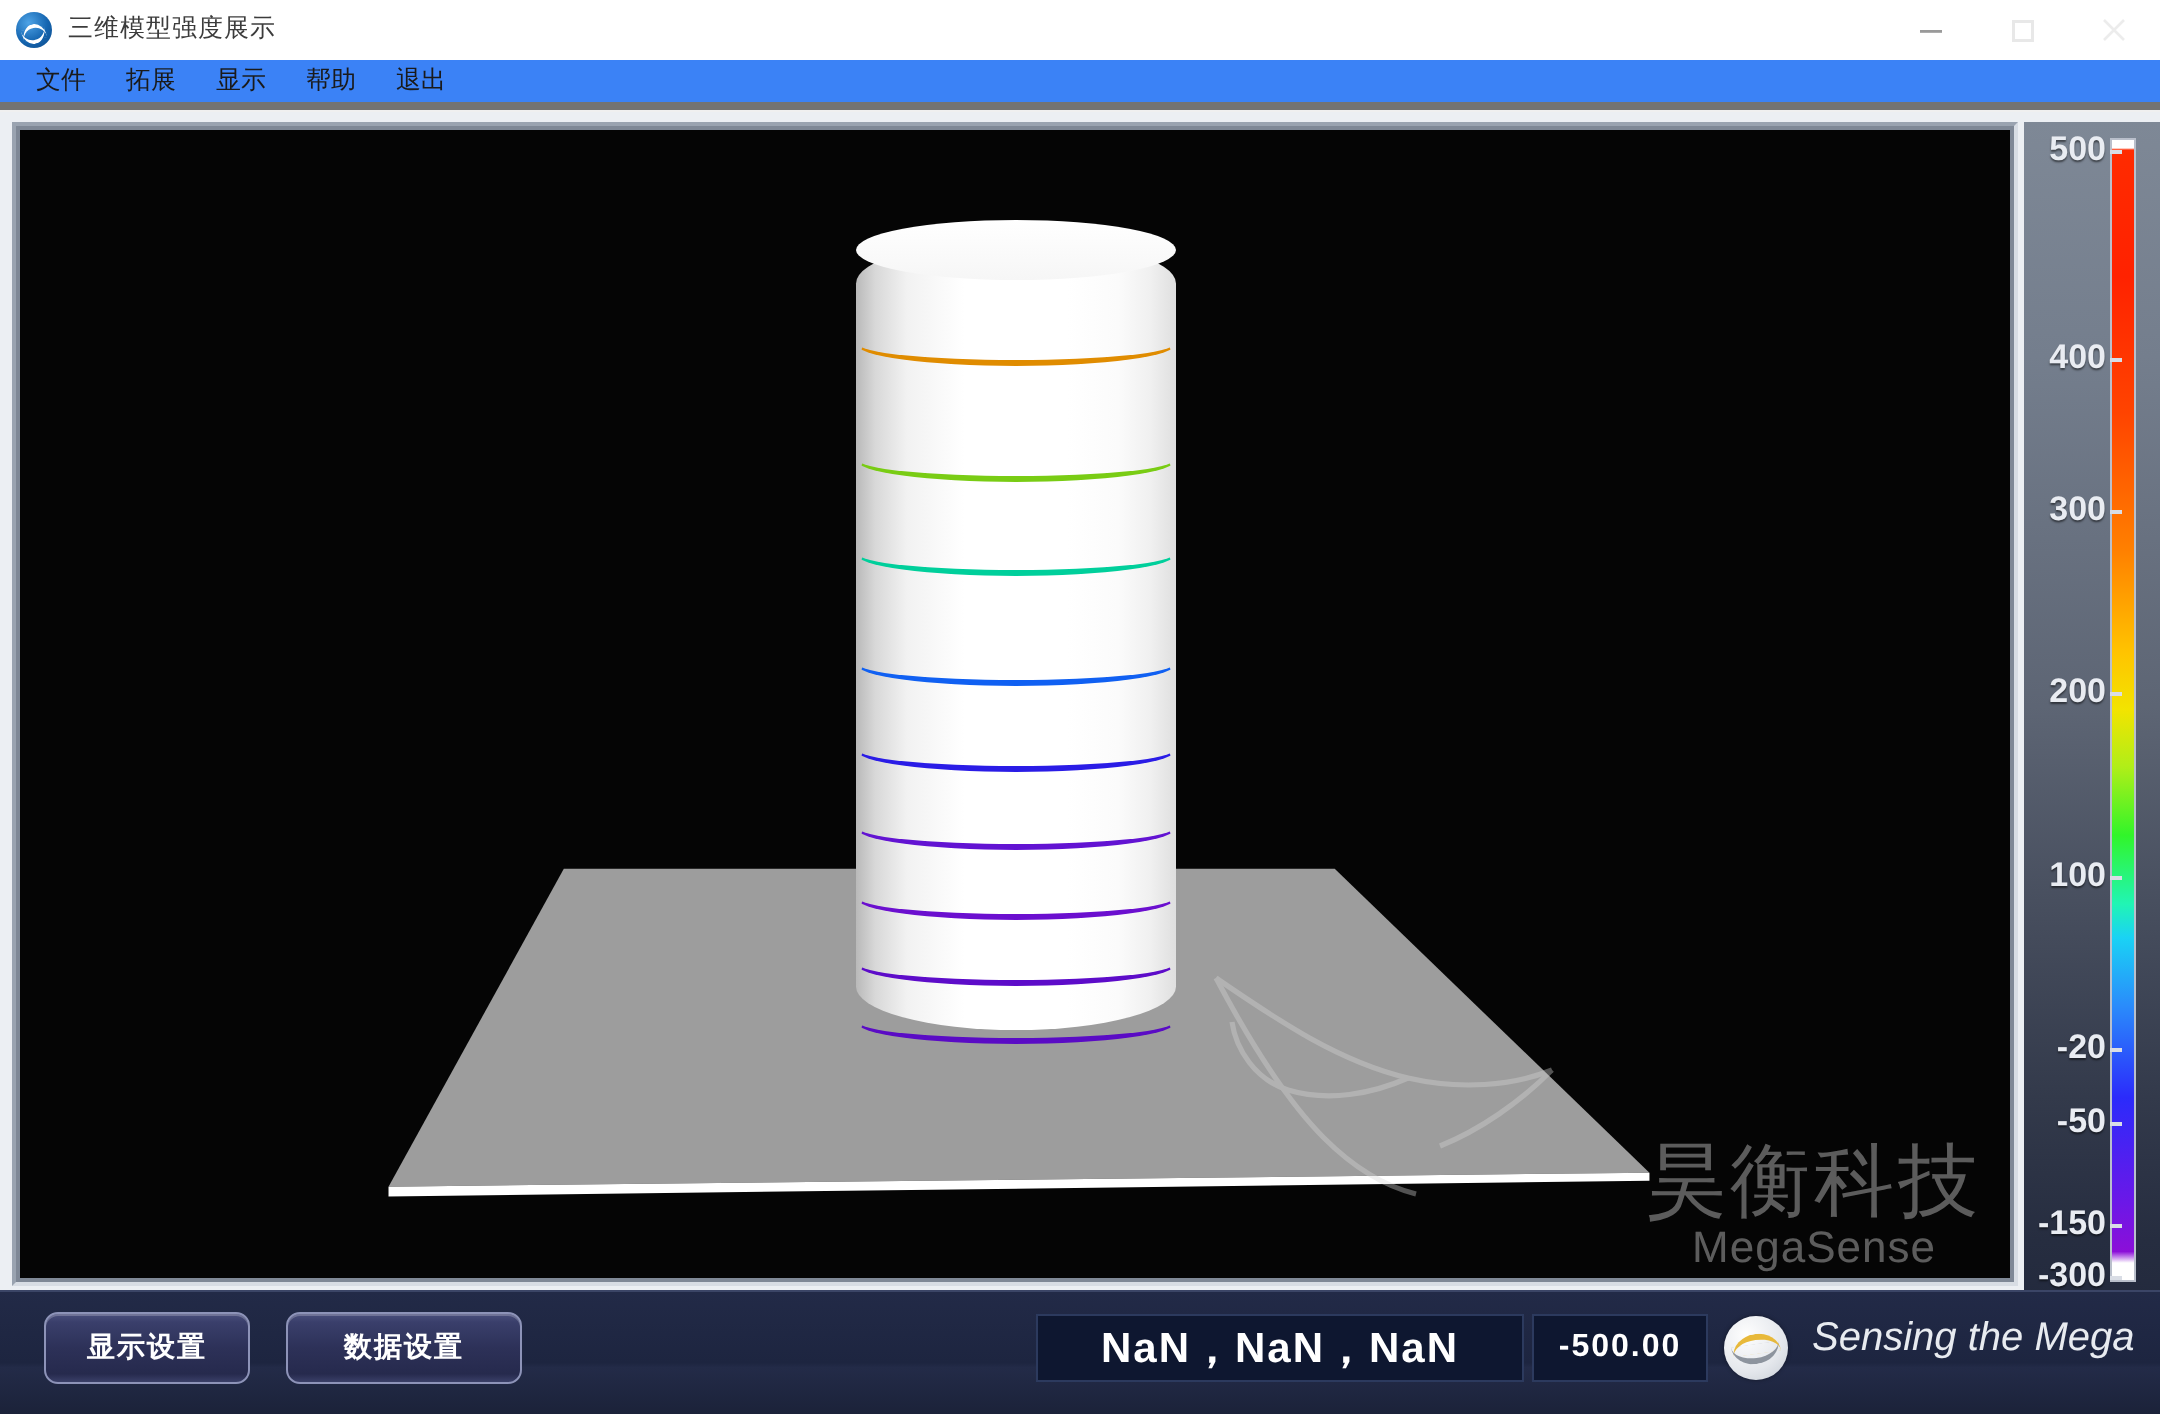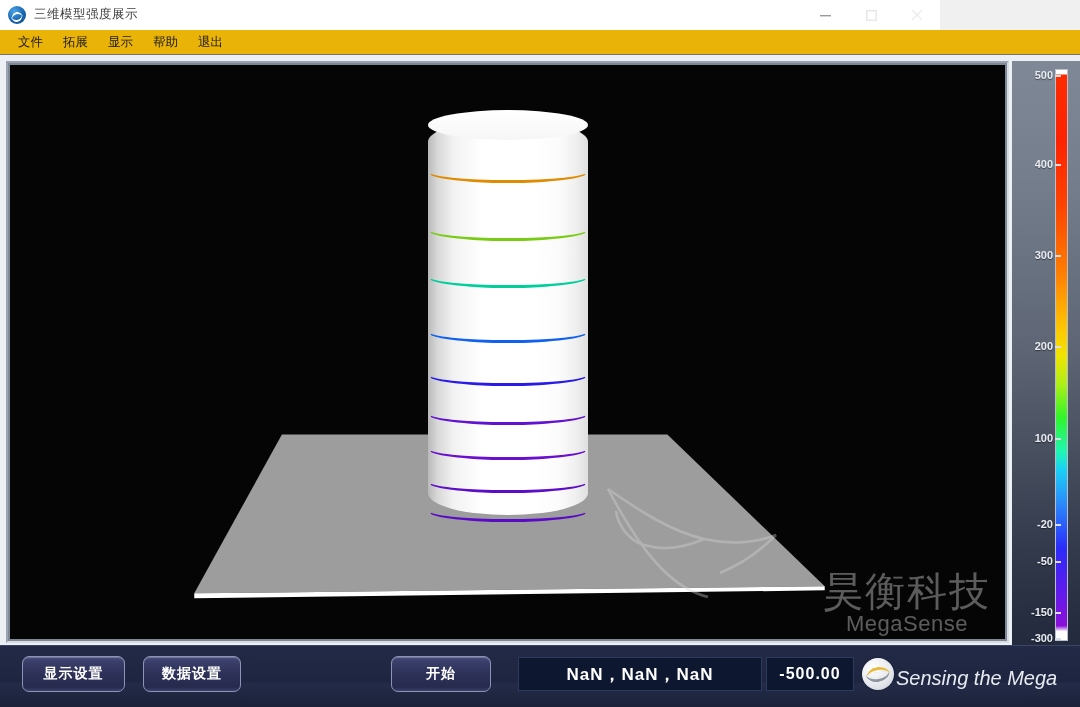--- a/index.html
+++ b/index.html
@@ -13,21 +13,21 @@
 
   #app {
     position: relative;
     width: 1080px; height: 707px;
     background: #f0f0f0;
   }
 
   
   .titlebar {
     position: absolute; left: 0; top: 0;
-    width: 940px; height: 30px;
+    width: 1080px; height: 30px;
     background: #ffffff;
     display: flex; align-items: center;
     border-bottom: 1px solid #ffffff;
   }
   .title-icon {
     width: 18px; height: 18px; margin-left: 8px; margin-right: 8px;
     border-radius: 50%;
     background: radial-gradient(circle at 35% 30%, #4ea3e6 0%, #1565b0 55%, #0d4a88 100%);
     position: relative; flex: none;
   }
@@ -59,24 +59,24 @@
     width: 46px; height: 30px;
     display: flex; align-items: center; justify-content: center;
     color: #8a8a8a;
   }
   .win-btn svg { display: block; }
 
   
   .menubar {
     position: absolute; left: 0; top: 30px;
     width: 1080px; height: 25px;
-    background: #eab308;
+    background: #3b82f6;
     display: flex; align-items: center;
     padding-left: 8px;
-    border-bottom: 1px solid #737373;
+    border-bottom: 4px solid #737373;
   }
   .menu-item {
     font-size: 12.5px; color: #1a1a1a;
     padding: 3px 10px;
     font-family: "DejaVu Sans", "Liberation Sans", sans-serif;
   }
 
   
   .content {
     position: absolute; left: 0; top: 56px;
@@ -185,21 +185,21 @@
       #1ad2f5 70%,
       #2a8bfb 76%,
       #2b2bfb 84%,
       #6a18e8 93%,
       #8b0fd8 97.5%,
       #ffffff 98.5%, #ffffff 100%);
   }
   .cbar-ticks { position: absolute; left: 0; top: 0; width: 100%; height: 100%; }
   .cbar-tick {
     position: absolute; right: 27px;
-    color: #e9ecf2; font-size: 11px; font-weight: bold;
+    color: #e9ecf2; font-size: 17px; font-weight: bold;
     white-space: nowrap;
     transform: translateY(-50%);
     font-family: "Liberation Sans", sans-serif;
     text-shadow: 0 1px 1px rgba(0,0,0,.5);
   }
   .cbar-tick::after {
     content: "";
     position: absolute; right: -8px; top: 50%;
     width: 6px; height: 0;
     border-top: 2px solid #d9dde5;
@@ -220,41 +220,41 @@
     border: 1px solid #8d93b8;
     color: #ffffff;
     font-size: 14px; font-weight: bold;
     display: flex; align-items: center; justify-content: center;
     box-shadow: inset 0 1px 0 rgba(255,255,255,.22);
     letter-spacing: 1px;
     font-family: "DejaVu Sans", "Liberation Sans", sans-serif;
     cursor: pointer;
   }
   .btn-1 { left: 22px;  width: 103px; }
-  .btn-2 { left: 143px; width: 98px; }
+  .btn-2 { left: 143px; width: 118px; }
   .btn-3 { left: 267px; width: 97px; }
   .btn-4 { left: 391px; width: 100px; }
 
   .readout {
     position: absolute; top: 11px;
     height: 34px;
     background: #0e1730;
     border: 1px solid #2c3a5e;
     color: #ffffff;
-    font-size: 17px; font-weight: bold;
+    font-size: 21px; font-weight: bold;
     display: flex; align-items: center; justify-content: center;
     letter-spacing: 1px;
     font-family: "Liberation Sans", sans-serif;
   }
   .readout-coords { left: 518px; width: 244px; }
   .readout-value  { left: 766px; width: 88px; font-size: 16px; }
 
   .brand {
     position: absolute; left: 862px; top: 12px;
-    display: flex; align-items: flex-end; gap: 2px;
+    display: flex; align-items: flex-start; gap: 12px;
   }
   .brand-mark {
     width: 32px; height: 32px; border-radius: 50%;
     background: radial-gradient(circle at 35% 30%, #fefefe 0%, #e4e7ec 60%, #c6ccd4 100%);
     position: relative; flex: none;
     box-shadow: 0 0 2px rgba(0,0,0,.4);
   }
   .brand-mark .sw1 {
     position: absolute; left: 4px; top: 9px;
     width: 24px; height: 10px;
@@ -348,37 +348,36 @@
           <div class="wm-en">MegaSense</div>
         </div>
 
       </div>
     </div>
 
     <div class="cbar-panel">
       <div class="cbar-track"></div>
       <div class="cbar-ticks">
         <div class="cbar-tick" style="top: 13.72px;">500</div>
-        <div class="cbar-tick" style="top: 103px;">400</div>
+        <div class="cbar-tick" style="top: 118px;">400</div>
         <div class="cbar-tick" style="top: 193.9px;">300</div>
         <div class="cbar-tick" style="top: 285.42px;">200</div>
         <div class="cbar-tick" style="top: 376.94px;">100</div>
         <div class="cbar-tick" style="top: 462.74px;">-20</div>
         <div class="cbar-tick" style="top: 499.92px;">-50</div>
         <div class="cbar-tick" style="top: 551.4px;">-150</div>
         <div class="cbar-tick" style="top: 577.14px;">-300</div>
       </div>
     </div>
 
   </div>
 
   <div class="toolbar">
     <div class="btn btn-1">显示设置</div>
     <div class="btn btn-2">数据设置</div>
-    <div class="btn btn-4">开始</div>
 
     <div class="readout readout-coords">NaN，NaN，NaN</div>
     <div class="readout readout-value">-500.00</div>
 
     <div class="brand">
 
       <div class="brand-mark">
         <span class="sw1"></span>
           <span class="sw2"></span>
       </div>

